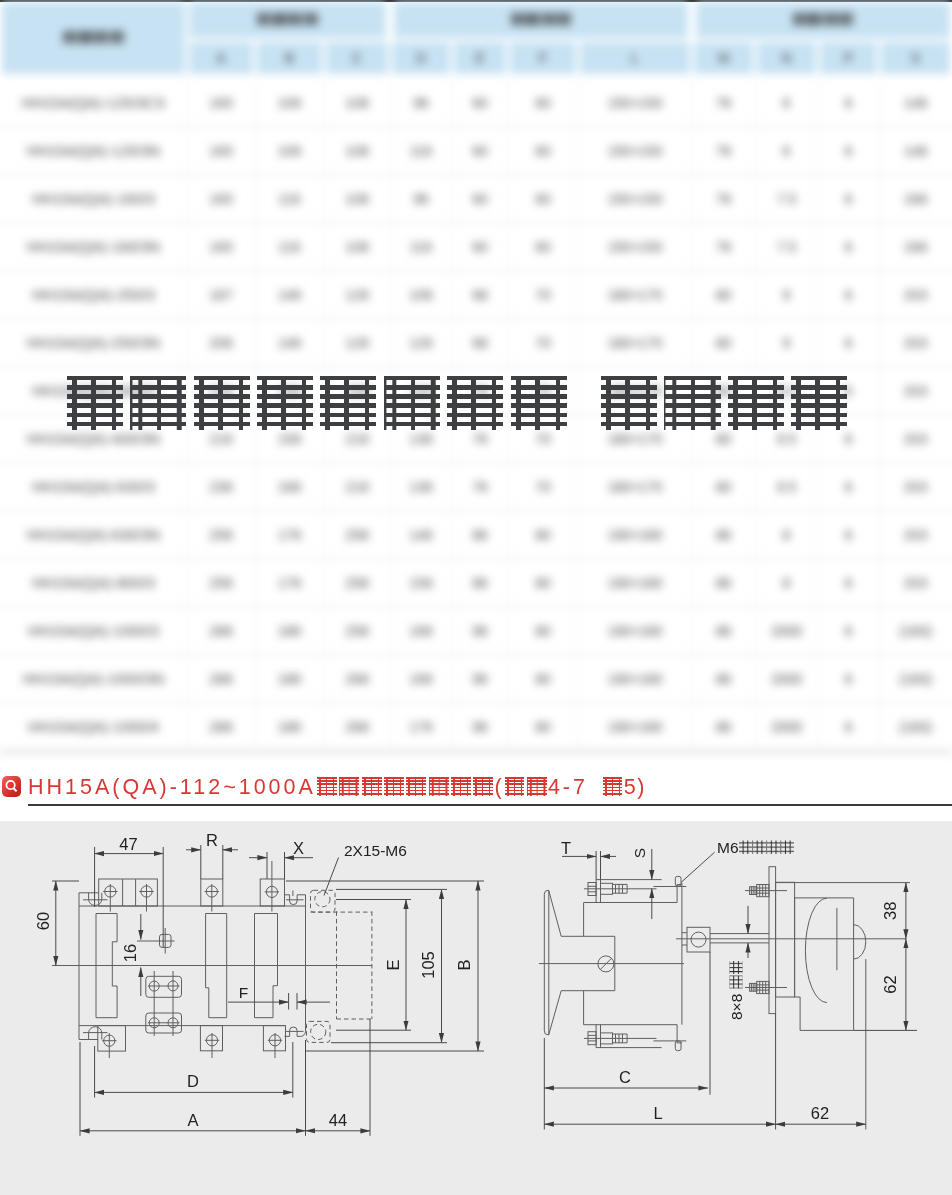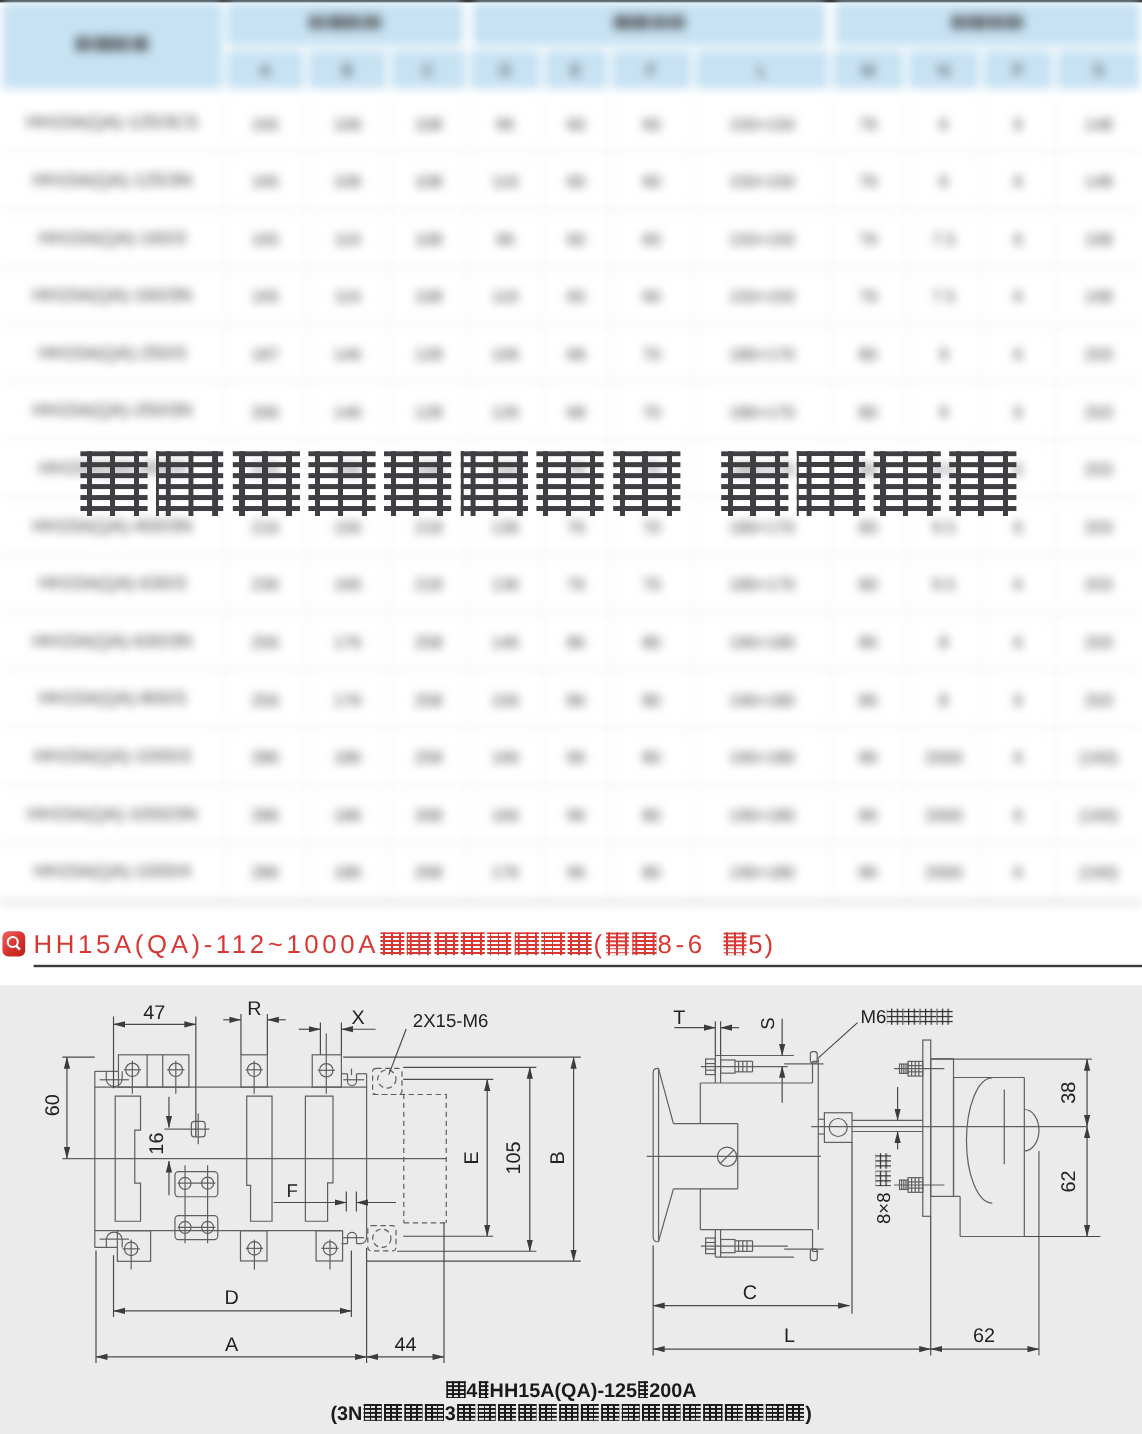--- a/index.html
+++ b/index.html
@@ -261,21 +261,21 @@
 <div style="position:absolute;left:0;top:751px;width:952px;height:2px;background:#cfcfcf"></div>
 </div>
     <div id="wm">
       <div class="in"><i class="hz"></i><i class="hz"></i><i class="hz"></i><i class="hz"></i><i class="hz"></i><i class="hz"></i><i class="hz"></i><i class="hz"></i><span style="display:inline-block;width:27px"></span><i class="hz"></i><i class="hz"></i><i class="hz"></i><i class="hz"></i></div>
     </div>
     <div id="titlebar">
       <div id="ticon"><svg width="19" height="21" viewBox="0 0 19 21">
 <circle cx="8.6" cy="9" r="4.2" fill="none" stroke="#fff" stroke-width="1.7"></circle>
 <line x1="11.6" y1="12.2" x2="14.6" y2="15.4" stroke="#fff" stroke-width="2"></line>
         </svg></div>
-<div id="ttext"><span class="lt">HH15A(QA)-112~1000A</span><i class="hz"></i><i class="hz"></i><i class="hz"></i><i class="hz"></i><i class="hz"></i><i class="hz"></i><i class="hz"></i><i class="hz"></i>(<i class="hz"></i><i class="hz"></i><span class="lt">8-6</span><i class="hz p"></i><i class="hz"></i>5)</div>
+<div id="ttext"><span class="lt">HH15A(QA)-112~1000A</span><i class="hz"></i><i class="hz"></i><i class="hz"></i><i class="hz"></i><i class="hz"></i><i class="hz"></i><i class="hz"></i><i class="hz"></i>(<i class="hz"></i><i class="hz"></i><span class="lt">4-7</span><i class="hz p"></i><i class="hz"></i>5)</div>
     </div>
 <div id="tunder"></div>
     <div id="panel">
       <svg width="952" height="374" viewBox="0 821 952 374" style="position:absolute;left:0;top:0">
 <defs>
 <marker id="ar" viewBox="0 0 10 6" markerWidth="10" markerHeight="6" refX="9.6" refY="3" orient="auto-start-reverse" markerUnits="userSpaceOnUse">
 <path d="M10,3 L0,0.4 L0,5.6 Z" fill="#3c3c3c"></path>
           </marker>
 <pattern id="hzp" width="4.7" height="4.15" patternUnits="userSpaceOnUse">
 <rect width="4.7" height="1" fill="#2a2a2a"></rect>
@@ -541,17 +541,13 @@
 <line x1="544.3" y1="1088" x2="708" y2="1088" class="d" marker-end="url(#ar)" marker-start="url(#ar)"></line>
 <line x1="544.3" y1="1038" x2="544.3" y2="1129.5" class="d"></line>
 <line x1="710" y1="952" x2="710" y2="1094.7" class="d"></line>
 <text x="625" y="1082.5" font-size="16.5" text-anchor="middle" class="t">C</text>
 <line x1="544.3" y1="1124.2" x2="775.6" y2="1124.2" class="d" marker-end="url(#ar)" marker-start="url(#ar)"></line>
 <line x1="775.6" y1="1013.6" x2="775.6" y2="1129.5" class="d"></line>
 <text x="658" y="1118.5" font-size="16.5" text-anchor="middle" class="t">L</text>
 <line x1="775.6" y1="1124.2" x2="865.8" y2="1124.2" class="d" marker-end="url(#ar)" marker-start="url(#ar)"></line>
 <text x="820" y="1118.5" font-size="16.5" text-anchor="middle" class="t">62</text>
 </svg>
-      <div id="cap">
-        <div><i class="hz"></i>4<i class="hz p"></i>HH15A(QA)-125<i class="hz p"></i>200A</div>
-<div>(3N<i class="hz"></i><i class="hz"></i><i class="hz"></i><i class="hz"></i>3<i class="hz"></i><i class="hz"></i><i class="hz"></i><i class="hz"></i><i class="hz"></i><i class="hz"></i><i class="hz"></i><i class="hz"></i><i class="hz"></i><i class="hz"></i><i class="hz"></i><i class="hz"></i><i class="hz"></i><i class="hz"></i><i class="hz"></i><i class="hz"></i><i class="hz"></i>)</div>
-      </div>
     </div>
   </div>
 </body></html>

